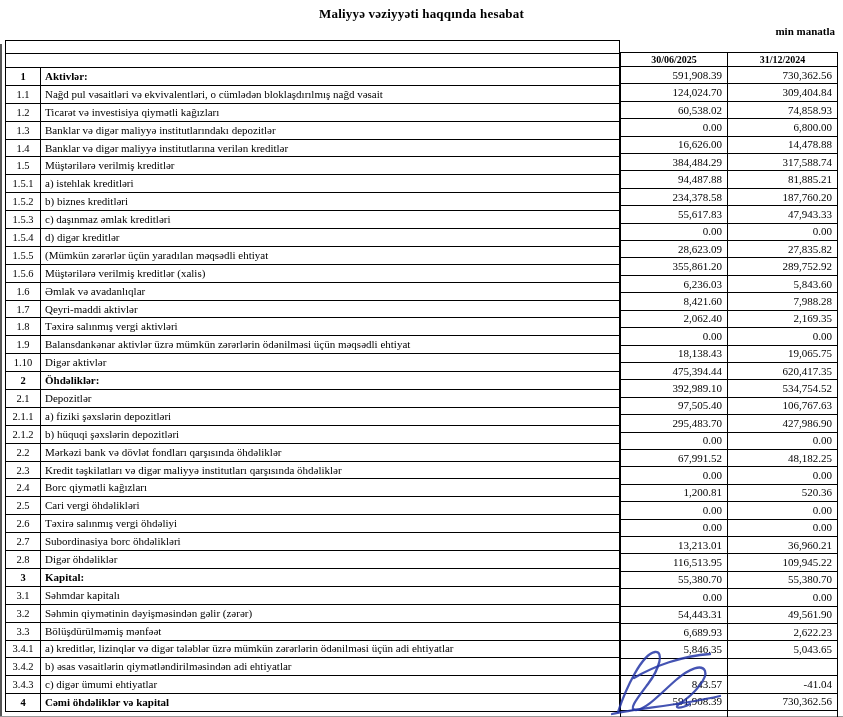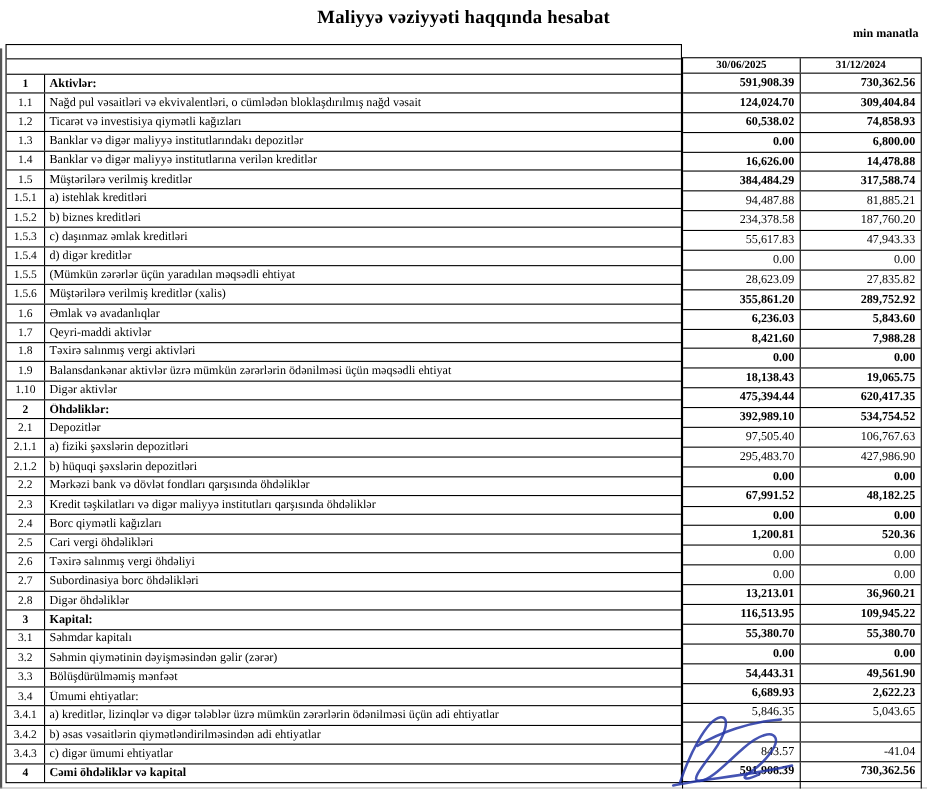--- a/index.html
+++ b/index.html
@@ -4,21 +4,21 @@
 <title>Maliyyə vəziyyəti haqqında hesabat</title>
 <style>
   * { margin:0; padding:0; box-sizing:border-box; }
   html,body { background:#ffffff; }
   .sheet {
     position:relative; width:843px; height:717px; background:#fff;
     font-family:"Liberation Serif","DejaVu Serif",serif; color:#000; overflow:hidden;
   }
   .doc-title {
     position:absolute; top:6px; left:0; width:100%; text-align:center;
-    font-size:17px; font-weight:bold; letter-spacing:.2px;
+    font-size:13px; font-weight:bold; letter-spacing:.2px;
   }
   .unit-note {
     position:absolute; top:25px; right:8px; font-size:11px; font-weight:bold;
   }
   
   .scan-edge-left { position:absolute; left:0; top:44px; width:2px; height:673px; background:#555; }
   .scan-edge-bottom { position:absolute; left:0; bottom:0; width:100%; height:1px; background:#999; }
 
   
   .ltable {
@@ -49,21 +49,21 @@
   }
   .rhead .dc1 { flex:0 0 107px; border-right:1px solid #000; }
   .rhead .dc2 { flex:1; }
   .vbody { flex:1; display:flex; flex-direction:column; min-height:0; }
   .vrow { flex:1 1 0; display:flex; border-top:1px solid #000; min-height:0; }
   .cv {
     flex:0 0 107px; border-right:1px solid #000; display:flex; align-items:center;
     justify-content:flex-end; padding-right:5px; font-size:11px; line-height:1;
   }
   .cv2 { flex:1 1 auto; border-right:none; }
-  .vrow.b .cv { font-weight:bold; }
+  .vrow.b .cv { font-weight:normal; }
   .vfill { flex:0 0 13px; border-top:1px solid #000; display:flex; }
   .vfill .fc1 { width:107px; border-right:1px solid #000; height:100%; }
   .vfill .fc2 { flex:1; }
 
   
   .signature { position:absolute; left:598px; top:644px; width:132px; height:73px; z-index:3; pointer-events:none; }
   .signature path { fill:none; stroke:#2436a6; stroke-width:2.3; stroke-linecap:round; opacity:.85; }
 </style>
 </head>
 <body>
@@ -204,24 +204,20 @@
         </div>
         <div class="lrow">
           <div class="cnum">3.2</div>
           <div class="clbl">Səhmin qiymətinin dəyişməsindən gəlir (zərər)</div>
         </div>
         <div class="lrow">
           <div class="cnum">3.3</div>
           <div class="clbl">Bölüşdürülməmiş mənfəət</div>
         </div>
         <div class="lrow">
-          <div class="cnum">3.4</div>
-          <div class="clbl">Ümumi ehtiyatlar:</div>
-        </div>
-        <div class="lrow">
           <div class="cnum">3.4.1</div>
           <div class="clbl">a) kreditlər, lizinqlər və digər tələblər üzrə mümkün zərərlərin ödənilməsi üçün adi ehtiyatlar</div>
         </div>
         <div class="lrow">
           <div class="cnum">3.4.2</div>
           <div class="clbl">b) əsas vəsaitlərin qiymətləndirilməsindən adi ehtiyatlar</div>
         </div>
         <div class="lrow">
           <div class="cnum">3.4.3</div>
           <div class="clbl">c) digər ümumi ehtiyatlar</div>
@@ -289,20 +285,24 @@
         </div>
         <div class="vrow b">
           <div class="cv">6,236.03</div>
           <div class="cv cv2">5,843.60</div>
         </div>
         <div class="vrow b">
           <div class="cv">8,421.60</div>
           <div class="cv cv2">7,988.28</div>
         </div>
         <div class="vrow b">
+          <div class="cv">2,062.40</div>
+          <div class="cv cv2">2,169.35</div>
+        </div>
+        <div class="vrow b">
           <div class="cv">0.00</div>
           <div class="cv cv2">0.00</div>
         </div>
         <div class="vrow b">
           <div class="cv">18,138.43</div>
           <div class="cv cv2">19,065.75</div>
         </div>
         <div class="vrow b">
           <div class="cv">475,394.44</div>
           <div class="cv cv2">620,417.35</div>

